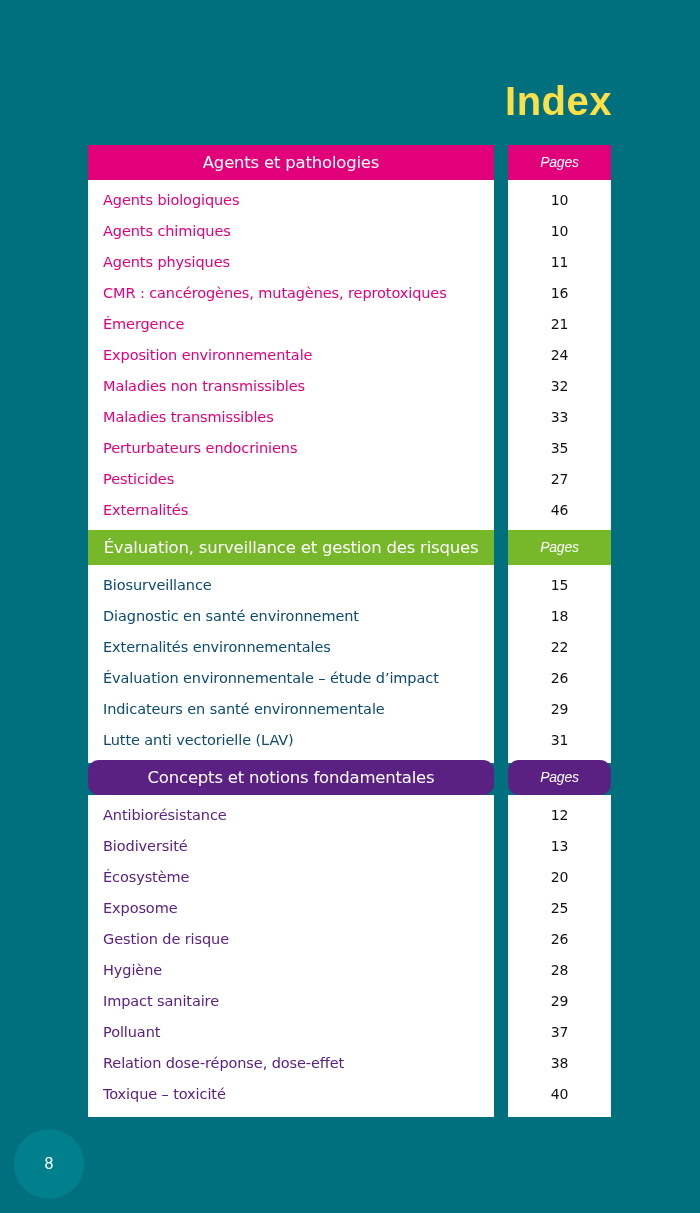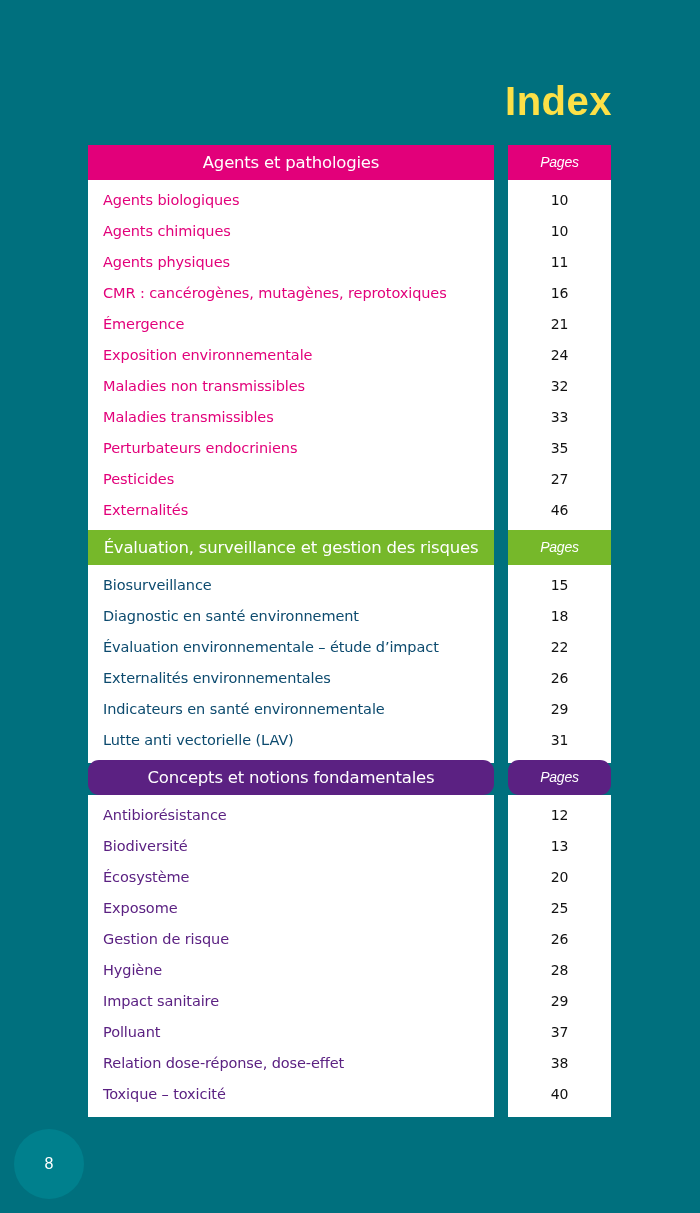--- a/index.html
+++ b/index.html
@@ -113,22 +113,22 @@
     </div>
   </div>
 </div>
 
 <div class="section s2" style="top:530px;">
   <div class="col-left">
     <div class="hdr">Évaluation, surveillance et gestion des risques</div>
     <div class="body-l">
       <div class="row">Biosurveillance</div>
       <div class="row">Diagnostic en santé environnement</div>
+      <div class="row">Externalités environnementales</div>
       <div class="row">Évaluation environnementale – étude d’impact</div>
-      <div class="row">Externalités environnementales</div>
       <div class="row">Indicateurs en santé environnementale</div>
       <div class="row">Lutte anti vectorielle (LAV)</div>
     </div>
   </div>
   <div class="col-right">
     <div class="hdr hdr-pages">Pages</div>
     <div class="body-r">
       <div class="row">15</div>
       <div class="row">18</div>
       <div class="row">22</div>

